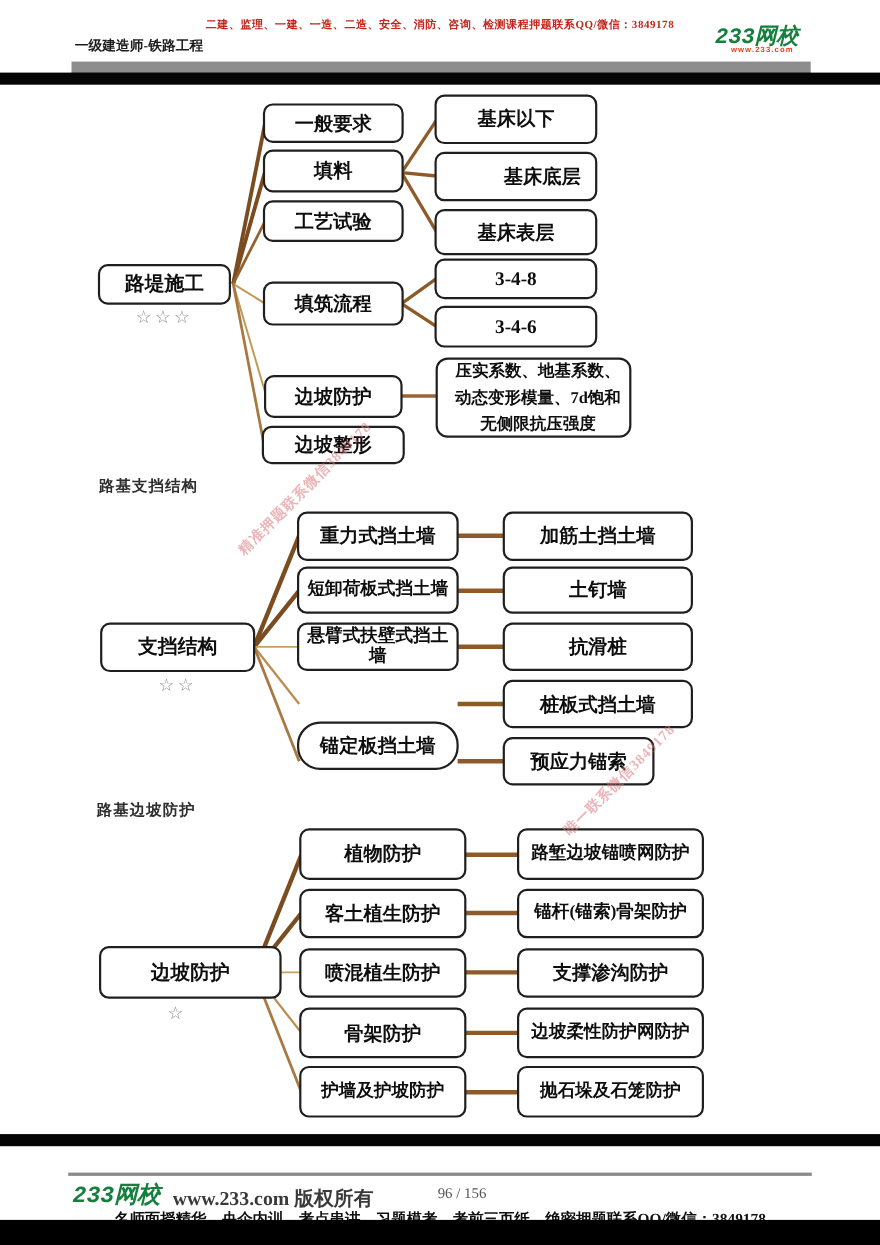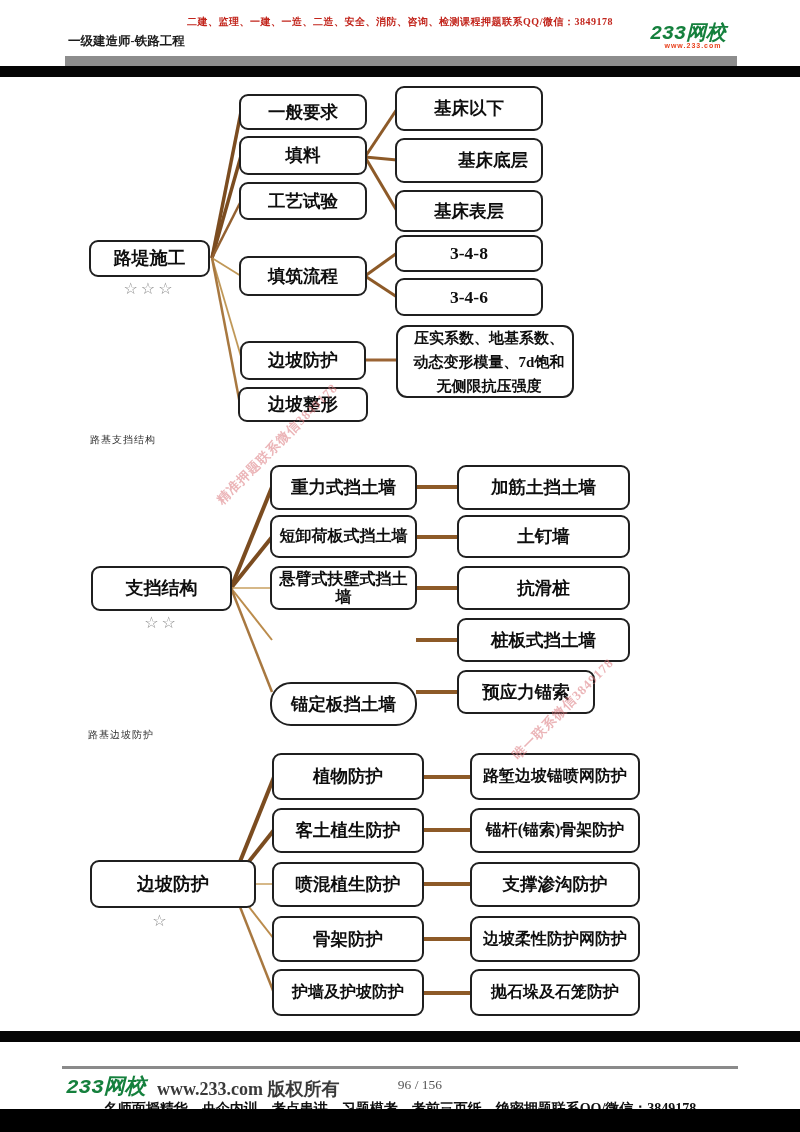--- a/index.html
+++ b/index.html
@@ -20,21 +20,21 @@
   .blackband-top{left:0;top:66px;width:800px;height:11px;background:#050505;}
   .blackband-low{left:0;top:1031px;width:800px;height:11px;background:#050505;}
   
   .nbox{position:absolute;box-sizing:border-box;border:2px solid #1f1f1f;border-radius:9px;
         background:#fff;display:flex;align-items:center;justify-content:center;
         font-size:17.5px;color:#0e0e0e;font-weight:bold;z-index:2;text-align:center;line-height:1.15;}
   .nbox.root{font-size:18px;}
   .nbox.big{font-size:15px;line-height:24px;padding:0 3px;border-radius:11px;}
   .nbox.sm{font-size:16px;}
   .stars{position:absolute;text-align:center;color:#8a8a8a;font-size:16px;letter-spacing:3px;z-index:2;}
-  .sect{position:absolute;font-size:10px;color:#2e2e2e;font-weight:normal;letter-spacing:1px;z-index:2;}
+  .sect{position:absolute;font-size:14px;color:#2e2e2e;font-weight:bold;letter-spacing:1px;z-index:2;}
   #wires{left:0;top:0;z-index:1;}
   
   .wm{position:absolute;color:rgba(219,118,124,0.55);font-size:13px;white-space:nowrap;
       transform:rotate(-45deg);transform-origin:center;z-index:4;letter-spacing:1px;font-weight:bold;}
   .wm1{left:195px;top:435px;}
   .wm2{left:495px;top:700px;}
   
   .ft-line{left:62px;top:1066px;width:676px;height:3px;background:#8a8a8a;}
   .ft-logo{left:66px;top:1072px;font-size:21px;}
   .ft-copy{left:157px;top:1077px;font-size:18px;color:#3a3a3a;font-weight:bold;}
@@ -113,21 +113,21 @@
   <div class="nbox" style="left:395px;top:235px;width:148px;height:37px;">3-4-8</div>
   <div class="nbox" style="left:395px;top:278px;width:148px;height:38px;">3-4-6</div>
   <div class="nbox big" style="left:396px;top:325px;width:178px;height:73px;padding-left:11px;">压实系数、地基系数、动态变形模量、7d饱和无侧限抗压强度</div>
 
   <div class="sect" style="left:90px;top:433px;">路基支挡结构</div>
   <div class="nbox root" style="left:91px;top:566px;width:141px;height:45px;">支挡结构</div>
   <div class="stars" style="left:91px;top:613px;width:141px;">☆☆</div>
   <div class="nbox" style="left:270px;top:465px;width:147px;height:45px;">重力式挡土墙</div>
   <div class="nbox sm" style="left:270px;top:515px;width:147px;height:43px;">短卸荷板式挡土墙</div>
   <div class="nbox sm" style="left:270px;top:566px;width:147px;height:44px;">悬臂式扶壁式挡土墙</div>
-  <div class="nbox" style="left:270px;top:682px;width:147px;height:44px;border-radius:21px;">锚定板挡土墙</div>
+  <div class="nbox" style="left:270px;top:656px;width:147px;height:44px;border-radius:21px;">锚定板挡土墙</div>
   <div class="nbox" style="left:457px;top:465px;width:173px;height:45px;">加筋土挡土墙</div>
   <div class="nbox" style="left:457px;top:515px;width:173px;height:43px;">土钉墙</div>
   <div class="nbox" style="left:457px;top:566px;width:173px;height:44px;">抗滑桩</div>
   <div class="nbox" style="left:457px;top:618px;width:173px;height:44px;">桩板式挡土墙</div>
   <div class="nbox" style="left:457px;top:670px;width:138px;height:44px;">预应力锚索</div>
 
   <div class="sect" style="left:88px;top:728px;">路基边坡防护</div>
   <div class="nbox root" style="left:90px;top:860px;width:166px;height:48px;">边坡防护</div>
   <div class="stars" style="left:90px;top:911px;width:142px;">☆</div>
   <div class="nbox" style="left:272px;top:753px;width:152px;height:47px;">植物防护</div>

